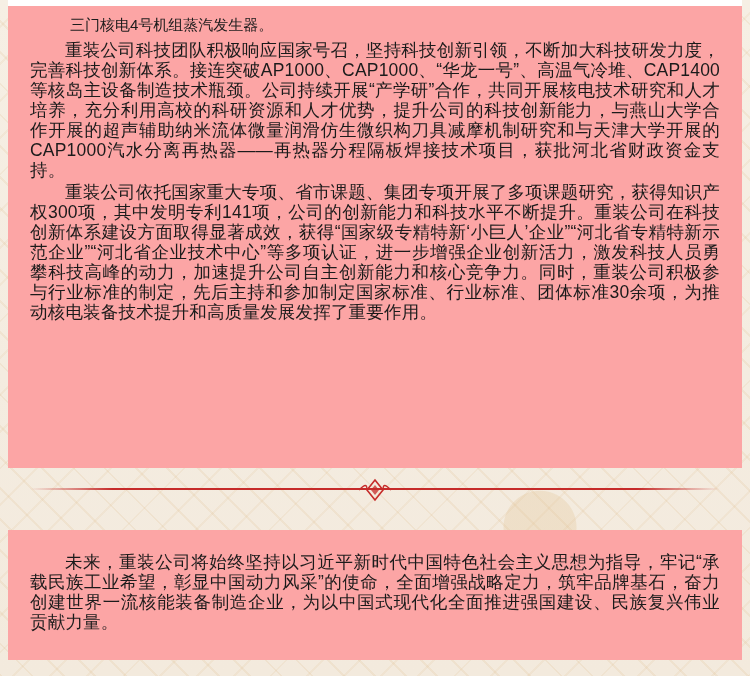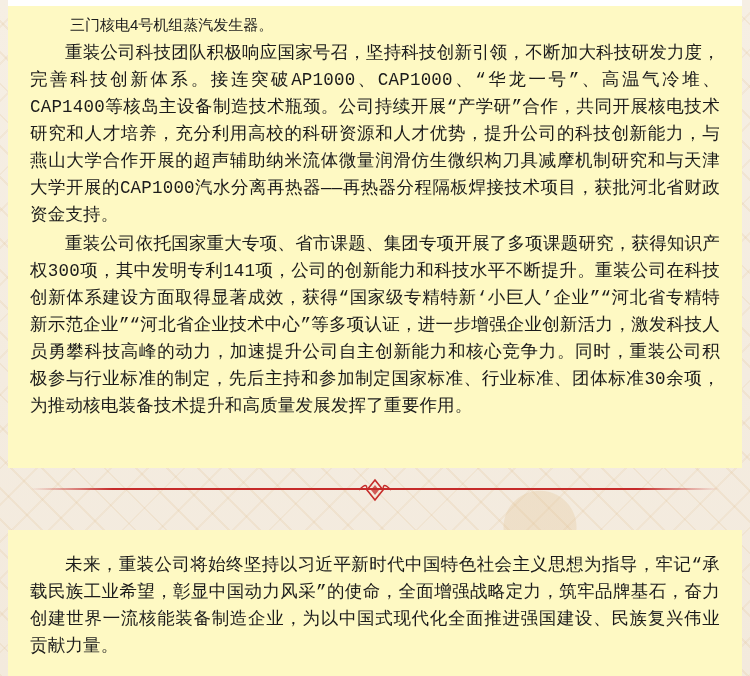--- a/index.html
+++ b/index.html
@@ -30,44 +30,44 @@
     z-index: 0;
   }
 
   .content {
     position: relative;
     z-index: 2;
   }
 
   
   .card {
-    background: #fef9c3;
+    background: #fca5a5;
     position: relative;
   }
 
   .card-one {
     margin: 0 8px 0 8px;
     padding: 6px 22px 26px 22px;
     min-height: 430px;
   }
 
   .card-two {
     margin: 0 8px;
     padding: 22px 22px 26px 22px;
   }
 
   p.para {
     margin: 0 0 2px 0;
     font-size: 17.5px;
-    line-height: 27px;
+    line-height: 20px;
     color: #1b1b1b;
     text-align: justify;
     text-justify: inter-ideograph;
     letter-spacing: 0.2px;
-    font-family: Liberation Mono, monospace;
+    font-family: Liberation Sans, sans-serif;
   }
 
   p.indent {
     text-indent: 2em;
   }
 
   .lead-line {
     margin: 0 0 2px 0;
     padding-left: 40px;
     font-size: 15px;

